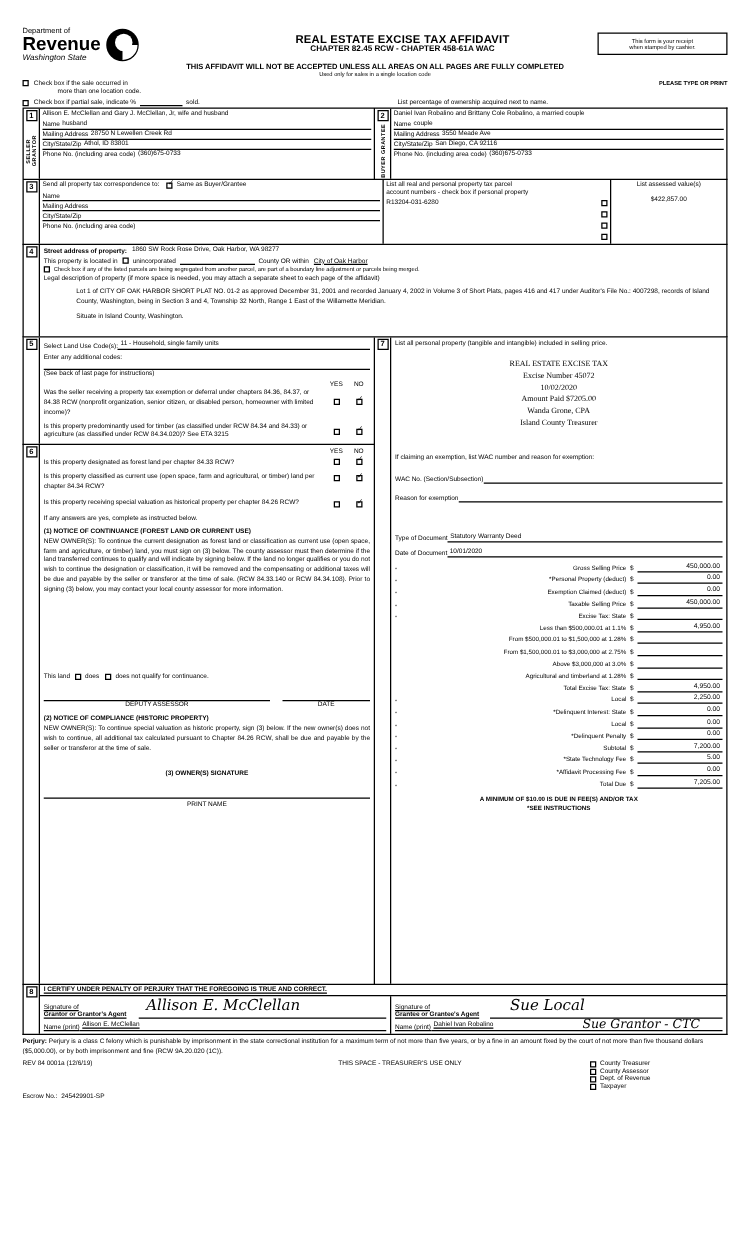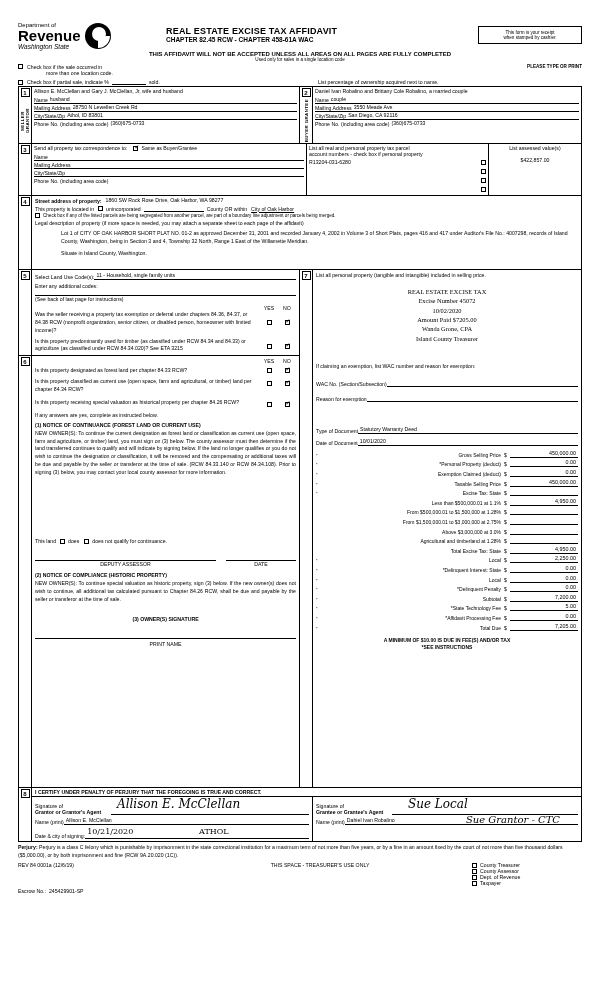--- a/index.html
+++ b/index.html
@@ -40,21 +40,21 @@
 
   <div style="display:flex;align-items:flex-start;">
     <div style="width:148px;display:flex;align-items:center;">
       <div class="logoswirl" style="order:2;margin-left:4px;"></div>
       <div style="order:1;">
         <div style="font-size:6px;">Department of</div>
         <div style="font-size:15px;font-weight:bold;line-height:15px;">Revenue</div>
         <div style="font-size:6.5px;font-style:italic;">Washington State</div>
       </div>
     </div>
-    <div style="flex:1;padding-top:4px;">
+    <div style="flex:1;text-align:center;padding-top:4px;">
       <div class="hdrtitle">REAL ESTATE EXCISE TAX AFFIDAVIT</div>
       <div class="hdrsub">CHAPTER 82.45 RCW - CHAPTER 458-61A WAC</div>
     </div>
     <div style="width:104px;border:0.6px solid #000;box-sizing:border-box;padding:3px 2px;text-align:center;margin-top:4px;">
       <div class="tiny">This form is your receipt</div>
       <div class="tiny">when stamped by cashier.</div>
     </div>
   </div>
   <div class="c hdrsub2" style="margin-top:1px;">THIS AFFIDAVIT WILL NOT BE ACCEPTED UNLESS ALL AREAS ON ALL PAGES ARE FULLY COMPLETED</div>
   <div class="c tiny">Used only for sales in a single location code</div>
@@ -457,42 +457,37 @@
         <div class="b c" style="margin-top:6px;font-size:5px;">A MINIMUM OF $10.00 IS DUE IN FEE(S) AND/OR TAX</div>
         <div class="b c" style="margin-top:1px;font-size:5px;">*SEE INSTRUCTIONS</div>
       </div>
     </div>
   </div>
 
   <div class="box" style="border-top:0;display:flex;">
     <div style="width:12px;border-right:0.6px solid #000;text-align:center;">
       <div class="num" style="margin-top:1px;">8</div>
     </div>
-    <div style="flex:1;">
+    <div style="flex:1;text-decoration:underline;">
       <div class="b" style="padding:1px 3px;border-bottom:0.6px solid #000;">I CERTIFY UNDER PENALTY OF PERJURY THAT THE FOREGOING IS TRUE AND CORRECT.</div>
       <div style="display:flex;">
 
         <div style="width:274px;border-right:0.6px solid #000;padding:1px 3px 2px 3px;">
           <div style="display:flex;align-items:flex-end;">
             <div style="width:76px;">
               <div>Signature of</div>
               <div class="b">Grantor or Grantor's Agent</div>
             </div>
             <div style="flex:1;border-bottom:0.6px solid #000;height:16px;position:relative;">
               <span class="sig" style="position:absolute;left:6px;top:-1px;">Allison E. McClellan</span>
             </div>
           </div>
           <div style="display:flex;align-items:flex-end;margin-top:2px;">
             <span class="lab">Name (print)</span>
             <span class="fill">Allison E. McClellan</span>
-          </div>
-          <div style="display:flex;align-items:flex-end;margin-top:2px;">
-            <span class="lab">Date &amp; city of signing:</span>
-            <span class="fill handdate" style="height:11px;">10/21/2020</span>
-            <span class="fill handdate" style="height:11px;">ATHOL</span>
           </div>
         </div>
 
         <div style="flex:1;padding:1px 3px 2px 3px;">
           <div style="display:flex;align-items:flex-end;">
             <div style="width:76px;">
               <div>Signature of</div>
               <div class="b">Grantee or Grantee's Agent</div>
             </div>
             <div style="flex:1;border-bottom:0.6px solid #000;height:16px;position:relative;">

